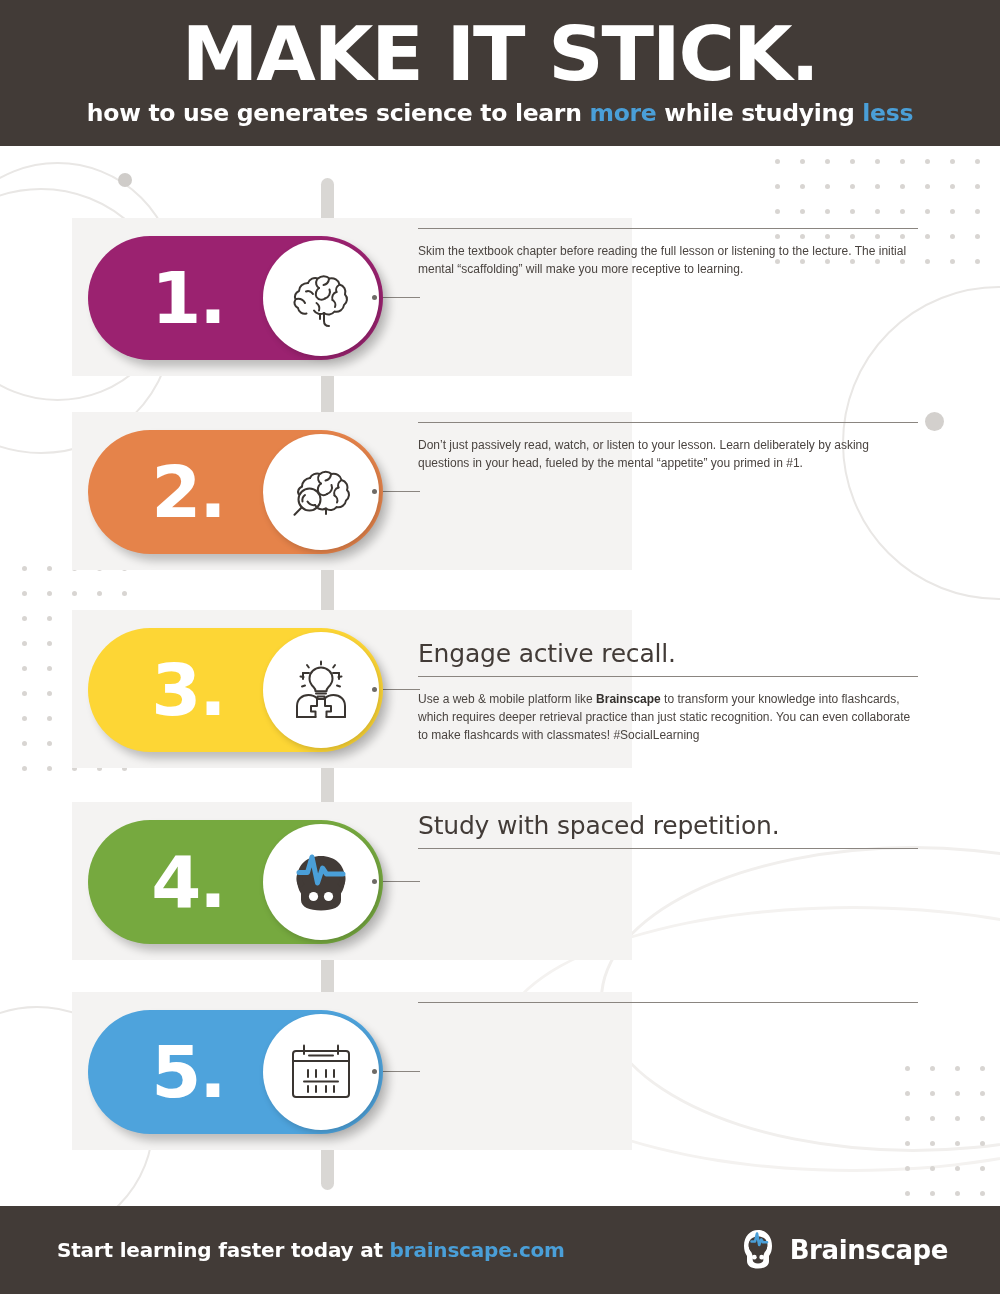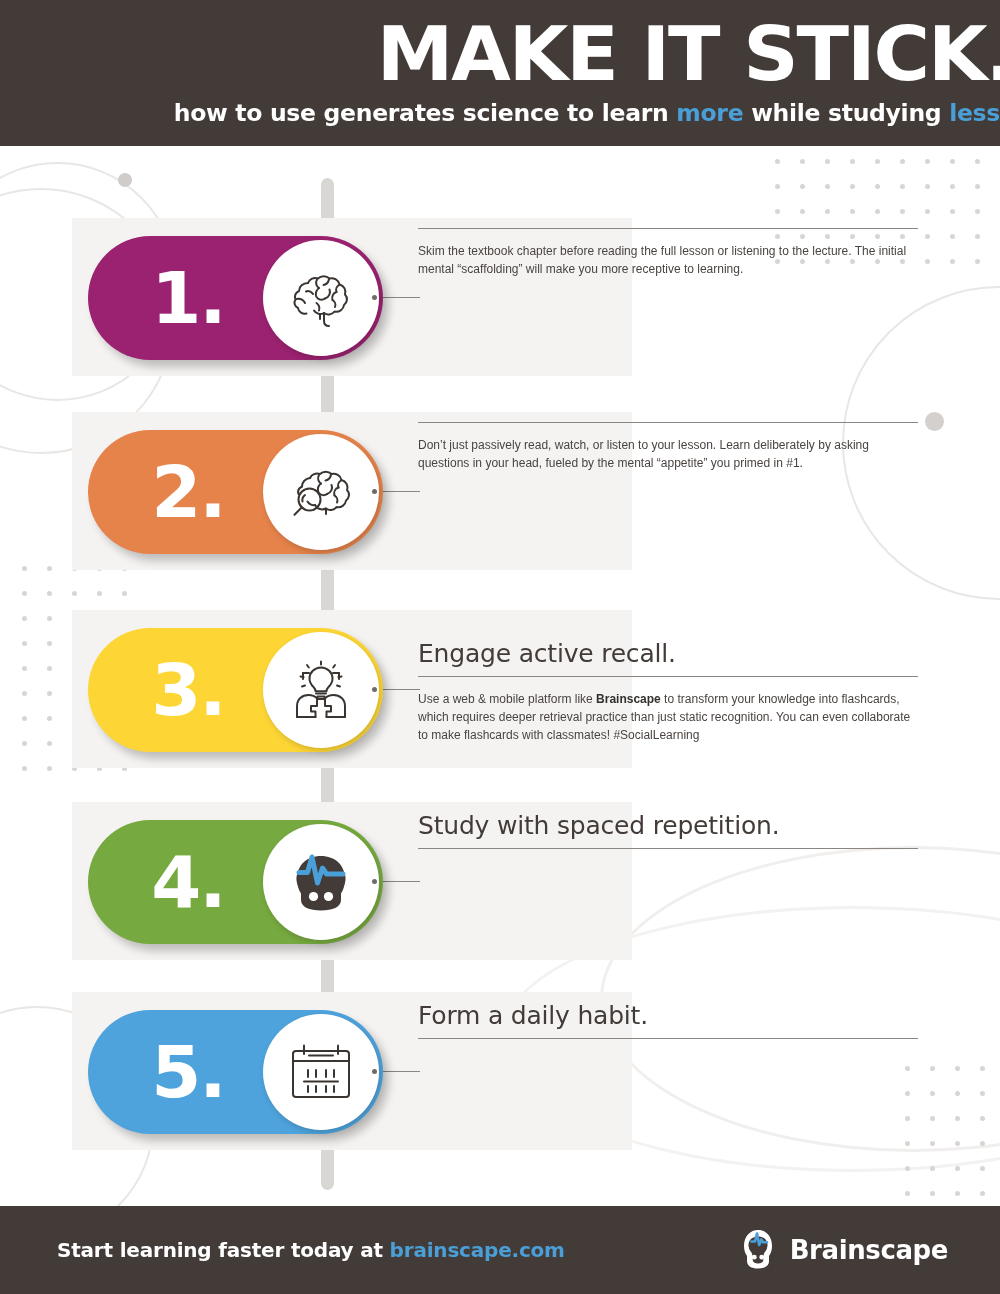--- a/index.html
+++ b/index.html
@@ -9,21 +9,21 @@
     font-family:"Liberation Sans", sans-serif;
     overflow:hidden;
     position:relative;
   }
   .page{position:relative;width:1000px;height:1294px;overflow:hidden;background:#fff;}
 
   
   .header{
     position:absolute;left:0;top:0;width:1000px;height:146px;
     background:#423B37;
-    display:flex;flex-direction:column;align-items:flex-end;justify-content:center;
+    display:flex;flex-direction:column;align-items:center;justify-content:center;
   }
   .header-title{
     font-family:"DejaVu Sans", sans-serif;
     font-weight:bold;
     font-size:74px;
     letter-spacing:-2px;
     color:#ffffff;
     line-height:0.96;
     margin:0;
     transform:scaleX(1.04);
@@ -464,21 +464,20 @@
         <path d="M52 49 L52 55"></path>
       </g>
     </svg>
           </span>
     </div>
 
     <div class="connector-dot" style="left:372px;top:923px;"></div>
     <div class="connector" style="left:375px;top:925px;width:45px;"></div>
 
     <div class="txt" style="top:856px;">
-      <div class="step-title">Form a daily habit.</div>
       <div class="rule"></div>
     </div>
 
   </div>
     </div>
 
   <div class="footer">
     <div class="footer-text">
       <span>Start learning faster today at </span><span class="url">brainscape.com</span>
     </div>

